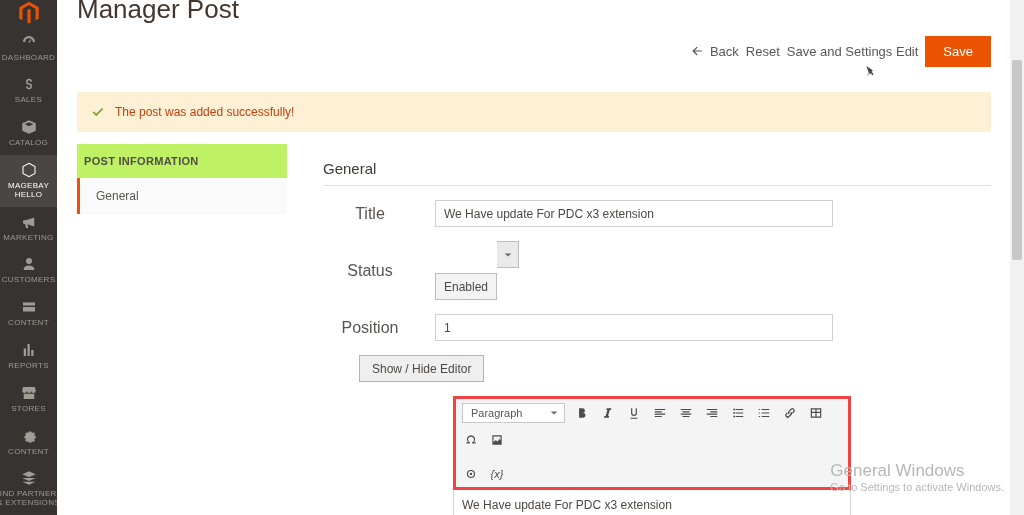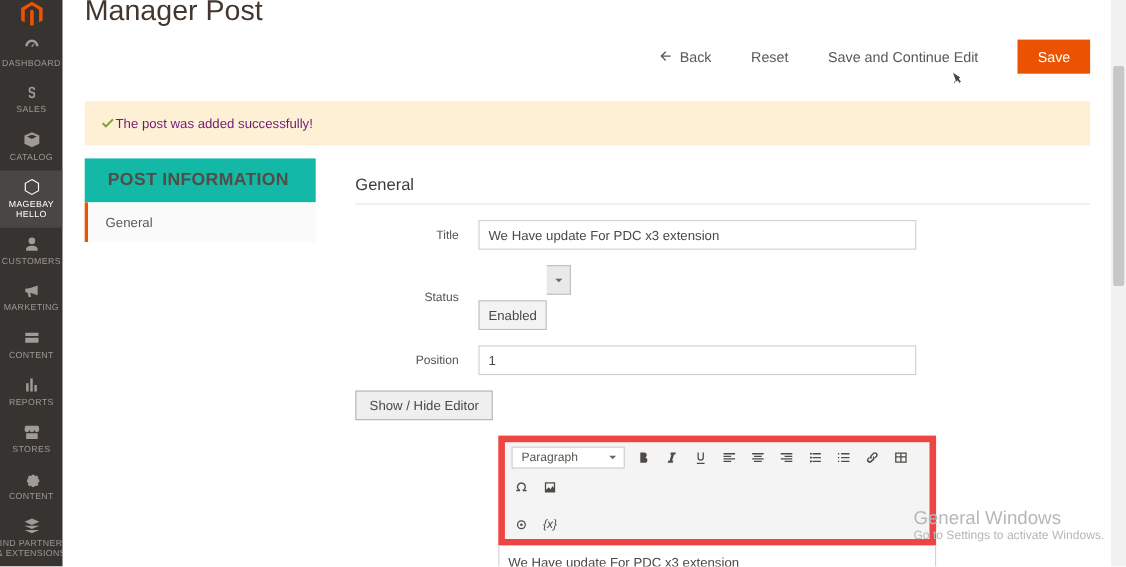--- a/index.html
+++ b/index.html
@@ -15,51 +15,51 @@
   .nav-item svg { width: 18px; height: 18px; margin-bottom: 3px; }
   .nav-item.active { background: #4a4643; color: #fff; }
   .nav-item.active svg { fill: #fff; }
   .nav-item svg { fill: #a09b95; }
   .nav-item.active .label { color: #fff; }
 
   
   .main { position: absolute; left: 57px; top: 0; right: 0; height: 515px; background: #fff; }
   .page-title { position: absolute; left: 20px; top: -6px; font-size: 26px; font-weight: 400; color: #42362f; }
 
-  .action-bar { position: absolute; left: 20px; right: 33px; top: 36px; height: 30px; display: flex; justify-content: flex-end; align-items: center; gap: 36px; font-size: 13px; color: #5b5753; }
+  .action-bar { position: absolute; left: 20px; right: 33px; top: 36px; height: 30px; display: flex; justify-content: flex-end; align-items: center; gap: 7px; font-size: 13px; color: #5b5753; }
   .link-btn { background: none; border: none; font-size: 13px; color: #5b5753; cursor: pointer; display: flex; align-items: center; gap: 6px; }
   .link-btn svg { width: 14px; height: 14px; fill: #5b5753; }
   .save-btn { background: #eb5202; color: #fff; border: none; padding: 8px 18px; font-size: 13px; cursor: pointer; }
 
   .cursor-pointer { position: absolute; right: 147px; top: 63px; font-size: 13px; color: #333; pointer-events: none; }
 
-  .success-msg { position: absolute; left: 20px; right: 33px; top: 92px; height: 40px; background: #fdf0d5; color: #701a75; font-size: 12px; display: flex; align-items: center; padding: 0 14px; }
+  .success-msg { position: absolute; left: 20px; right: 33px; top: 92px; height: 40px; background: #fdf0d5; color: #c2410c; font-size: 12px; display: flex; align-items: center; padding: 0 14px; gap: 10px; }
   .success-msg svg { width: 14px; height: 14px; fill: #79a22e; stroke: #79a22e; }
 
   
   .side-panel { position: absolute; left: 20px; top: 144px; width: 210px; }
-  .panel-header { background: #14b8a6; color: #534d47; font-size: 16px; font-weight: 700; letter-spacing: .3px; padding: 11px 21px; }
+  .panel-header { background: #bef264; color: #534d47; font-size: 11px; font-weight: 700; letter-spacing: .3px; padding: 11px 7px; }
   .panel-tab { background: #fff; font-size: 12px; color: #5d5751; padding: 11px 16px; border-left: 3px solid #eb5202; background: #fafafa; cursor: pointer; }
 
   
   .form-area { position: absolute; left: 266px; right: 33px; top: 160px; }
   .section-title { font-size: 15px; color: #3f3a35; font-weight: 400; margin-bottom: 8px; }
   .section-rule { border: none; border-top: 1px solid #e3e3e3; margin-bottom: 14px; }
 
   .field-row { display: flex; align-items: center; margin-bottom: 14px; }
-  .field-row .lbl { width: 112px; text-align: right; font-size: 11px; color: #595450; padding-right: 18px; }
+  .field-row .lbl { width: 112px; text-align: center; font-size: 16px; color: #595450; padding-right: 18px; }
   .text-input { flex: 0 0 398px; height: 27px; border: 1px solid #cfcfcf; font-size: 12px; padding: 0 8px; color: #4d4843; }
   .select-wrap { display: flex; }
   .select-wrap .sel { height: 27px; border: 1px solid #bdbdbd; background: #f3f3f3; font-size: 12px; padding: 0 8px; display: flex; align-items: center; color: #4d4843; min-width: 50px; margin-top: 32px; }
   .select-wrap .arrow { height: 27px; width: 22px; border: 1px solid #bdbdbd; border-left: none; background: #e9e9e9; display: flex; align-items: center; justify-content: center; cursor: pointer; }
   .select-wrap .arrow svg { width: 8px; height: 8px; fill: #6b6661; }
-  .toggle-editor-btn { height: 27px; border: 1px solid #b6b3af; background: #efefef; font-size: 12px; color: #4d4843; padding: 0 12px; cursor: pointer; }
+  .toggle-editor-btn { height: 27px; border: 1px solid #b6b3af; background: #efefef; font-size: 12px; color: #4d4843; padding: 0 12px; cursor: pointer; margin-left: 36px; }
 
   .editor { margin-left: 130px; width: 398px; }
-  .editor-toolbar { border: 6px solid #ef4444; background: #f4f4f4; padding: 4px 6px; display: flex; flex-wrap: wrap; align-items: center; gap: 8px; }
+  .editor-toolbar { border: 3px solid #ef4444; background: #f4f4f4; padding: 4px 6px; display: flex; flex-wrap: wrap; align-items: center; gap: 8px; }
   .editor-toolbar .dd { display: flex; align-items: center; gap: 28px; border: 1px solid #c8c8c8; background: #fff; height: 20px; font-size: 11px; color: #5a554f; padding: 0 6px 0 8px; cursor: pointer; }
   .editor-toolbar .dd svg { width: 8px; height: 8px; fill: #6b6661; }
   .tb-btn { width: 18px; height: 18px; display: flex; align-items: center; justify-content: center; cursor: pointer; }
   .tb-btn svg { width: 14px; height: 14px; fill: #4f4a45; }
   .tb-btn.var { font-size: 11px; font-style: italic; color: #4f4a45; }
   .editor-body { border: 1px solid #d3d3d3; border-top: none; height: 108px; font-size: 12px; color: #4d4843; padding: 8px; background: #fff; }
 
   
   .watermark { position: absolute; right: 20px; bottom: 22px; text-align: left; color: #b7b7b7; }
   .watermark .t1 { font-size: 17px; font-weight: 300; }
@@ -99,29 +99,29 @@
   </div>
   <div class="nav-item active">
     <svg viewBox="0 0 24 24">
         <path d="M12 3l8 4.5v9L12 21l-8-4.5v-9z" fill="none" stroke="#fff" stroke-width="1.4"></path>
       </svg>
     <span class="label">MAGEBAY
 HELLO</span>
   </div>
   <div class="nav-item">
     <svg viewBox="0 0 24 24">
+        <path d="M4 10v4l3 1 1 5h3l-1-5 9 3V6l-9 3z"></path>
+      </svg>
+    <span class="label">MARKETING</span>
+  </div>
+  <div class="nav-item">
+    <svg viewBox="0 0 24 24">
         <path d="M12 12a4 4 0 1 0-4-4 4 4 0 0 0 4 4zm0 2c-4 0-7 2-7 4v2h14v-2c0-2-3-4-7-4z"></path>
       </svg>
     <span class="label">CUSTOMERS</span>
-  </div>
-  <div class="nav-item">
-    <svg viewBox="0 0 24 24">
-        <path d="M4 10v4l3 1 1 5h3l-1-5 9 3V6l-9 3z"></path>
-      </svg>
-    <span class="label">MARKETING</span>
   </div>
   <div class="nav-item">
     <svg viewBox="0 0 24 24">
         <path d="M4 6h16v4H4zm0 6h16v6H4z"></path>
       </svg>
     <span class="label">CONTENT</span>
   </div>
   <div class="nav-item">
     <svg viewBox="0 0 24 24">
         <path d="M5 20V10h3v10zm5 0V4h3v16zm5 0v-8h3v8z"></path>
@@ -156,21 +156,21 @@
     <button class="link-btn">
       <svg viewBox="0 0 24 24">
           <path d="M20 11H8l5-5-1.5-1.5L4 12l7.5 7.5L13 18l-5-5h12z"></path>
         </svg>
       <span>Back</span>
     </button>
     <button class="link-btn">
       <span>Reset</span>
     </button>
     <button class="link-btn">
-      <span>Save and Continue Edit</span>
+      <span>Save and Settings Edit</span>
     </button>
     <button class="save-btn">
       <span>Save</span>
     </button>
   </div>
 
   <div class="cursor-pointer">
     <svg width="14" height="16" viewBox="0 0 24 24">
         <path fill="#444" d="M9 2v14l3-1 2 5 2-1-2-5 3-1z" transform="rotate(-20 12 12)"></path>
         <path fill="none" stroke="#444" d="M8 20c0-3 1-4 4-4s4 1 4 4"></path>

